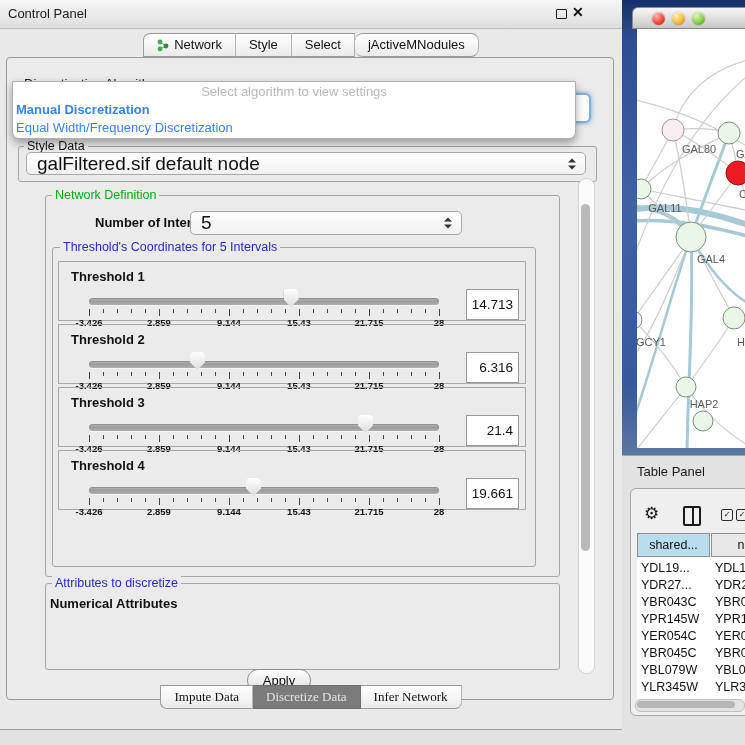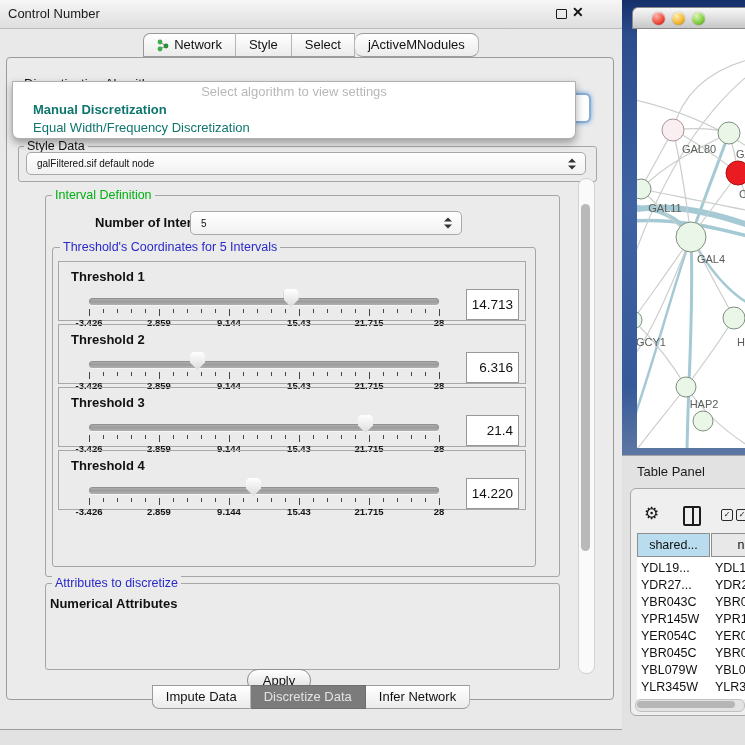--- a/index.html
+++ b/index.html
@@ -11,50 +11,50 @@
   .cp-window{left:0;top:0;width:622px;height:729px;background:#e9e9e9;
              border-bottom:1px solid #9e9e9e;border-right:1px solid #b9b9b9;}
   .cp-titlebar{left:0;top:0;width:622px;height:28px;
                background:linear-gradient(180deg,#f6f6f6,#dedede);border-bottom:1px solid #bdbdbd;}
   .cp-title{left:8px;top:6px;font-size:13px;color:#1a1a1a;}
   .float-btn{left:556px;top:9px;width:9px;height:8px;border:1.5px solid #1a1a1a;border-radius:1px;}
   .close-btn{left:572px;top:4px;font-size:14px;font-weight:bold;color:#111;}
 
   .tabs-row{left:0;width:622px;display:flex;justify-content:center;}
   .tabs-top{top:33px;}
-  .tabs-bottom{top:685px;}
+  .tabs-bottom{top:685px;font-family:Liberation Serif, serif;}
   .tab{height:22px;line-height:22px;padding:0 13px;font-size:13px;background:linear-gradient(180deg,#ffffff,#ebebeb);
        border-top:1px solid #9a9a9a;border-bottom:1px solid #9a9a9a;border-right:1px solid #b5b5b5;
        display:flex;align-items:center;gap:5px;white-space:nowrap;}
   .tabs-top .tab:first-child{border-left:1px solid #9a9a9a;border-top-left-radius:7px;}
   .tabs-top .tab:last-child{border-top-right-radius:7px;border-radius:8px;}
   .tabs-bottom .tab:first-child{border-left:1px solid #9a9a9a;border-bottom-left-radius:7px;}
   .tabs-bottom .tab:last-child{border-bottom-right-radius:7px;}
   .tab.selected{background:#7b7b7b;color:#e3e3e3;border-color:#6e6e6e;}
 
   .cp-panel{left:6px;top:57px;width:606px;height:641px;background:#ebebeb;
             border:1px solid #9b9b9b;border-radius:4px;}
 
   .group-box{border:1px solid #a6a6a6;border-radius:3px;}
   .group-label{font-size:12.5px;background:#ebebeb;padding:0 3px;white-space:nowrap;}
 
   .combo{background:linear-gradient(180deg,#ffffff,#f1f1f1);border:1px solid #a9a9a9;border-radius:5px;
-         font-size:10px;display:flex;align-items:center;padding-left:10px;box-sizing:border-box;}
+         font-size:19px;display:flex;align-items:center;padding-left:10px;box-sizing:border-box;}
   .spin{position:absolute;right:9px;top:50%;transform:translateY(-50%);width:8px;height:11px;}
   .spin:before,.spin:after{content:"";position:absolute;left:0;border-left:4px solid transparent;border-right:4px solid transparent;}
   .spin:before{top:0;border-bottom:4px solid #333;}
   .spin:after{bottom:0;border-top:4px solid #333;}
 
   .algo-label{left:24px;top:76px;font-size:13px;}
   .algo-combo{left:24px;top:93px;width:563px;height:26px;background:#fff;border:2px solid #85aed6;
               border-radius:6px;box-shadow:0 0 5px rgba(90,150,220,.85);}
   .algo-popup{left:12px;top:81px;width:562px;height:56px;background:#fff;border:1px solid #b0b0b0;
               border-radius:0 0 7px 7px;box-shadow:0 4px 9px rgba(0,0,0,.35);z-index:40;font-size:13px;}
   .popup-placeholder{height:19px;line-height:19px;text-align:center;color:#b8b8b8;}
-  .popup-opt{height:18px;line-height:18px;padding-left:20px;color:#0f766e;}
+  .popup-opt{height:18px;line-height:18px;padding-left:3px;color:#3b82f6;}
   .popup-opt.current{font-weight:bold;}
 
   .tabledata-group{left:18px;top:146px;width:577px;height:34px;}
   .tabledata-label{left:24px;top:139px;}
   .tabledata-combo{left:26px;top:152px;width:560px;height:23px;}
 
   .interval-group{left:45px;top:195px;width:513px;height:380px;}
   .interval-label{left:52px;top:188px;color:#00b010;}
   .numint-label{left:95px;top:215px;font-size:13px;font-weight:bold;}
   .numint-combo{left:190px;top:211px;width:272px;height:24px;}
@@ -117,21 +117,21 @@
   .tp-hscroll{left:4px;top:210px;width:108px;height:11px;background:#e3e3e3;border:1px solid #c0c0c0;border-radius:6px;}
   .tp-hthumb{position:absolute;left:1px;top:1px;width:98px;height:7px;background:#b6b6b6;border-radius:4px;}
 </style>
 </head>
 <body>
 
 <div class="screen">
 
   <div class="abs cp-window">
     <div class="abs cp-titlebar">
-      <span class="abs cp-title">Control Number</span>
+      <span class="abs cp-title">Control Panel</span>
       <span class="abs float-btn"></span>
       <span class="abs close-btn">✕</span>
     </div>
 
     <div class="abs tabs-row tabs-top" id="top-tabs">
         <div class="tab">
           <svg width="12" height="13">
             <line x1="3" y1="3" x2="9" y2="7" stroke="#888" stroke-width="1"></line>
             <line x1="3" y1="10" x2="9" y2="7" stroke="#888" stroke-width="1"></line>
             <circle cx="3" cy="3" r="2.4" fill="#3fae49"></circle>
@@ -157,21 +157,21 @@
     <div class="abs algo-combo"></div>
 
     <div class="abs group-box tabledata-group"></div>
     <span class="abs group-label tabledata-label">Style Data</span>
     <div class="abs combo tabledata-combo">
       <span>galFiltered.sif default node</span>
       <span class="spin"></span>
     </div>
 
     <div class="abs group-box interval-group"></div>
-    <span class="abs group-label interval-label">Interval Definition</span>
+    <span class="abs group-label interval-label">Network Definition</span>
     <span class="abs numint-label">Number of Intervals</span>
     <div class="abs combo numint-combo">
       <span>5</span>
       <span class="spin"></span>
     </div>
     <div class="abs group-box thresh-group"></div>
     <span class="abs group-label thresh-label">Threshold's Coordinates for 5 Intervals</span>
     <div class="abs thresholds" id="thresholds">
         <div class="th-panel">
           <div class="th-name">Threshold 1</div>
@@ -324,21 +324,21 @@
             <div class="th-tick" style="left: 336px; height: 4px;"></div>
             <div class="th-tick" style="left: 350px; height: 7px;"></div>
             <div class="th-ticklabel" style="left: 0px;">-3.426</div>
             <div class="th-ticklabel" style="left: 70px;">2.859</div>
             <div class="th-ticklabel" style="left: 140px;">9.144</div>
             <div class="th-ticklabel" style="left: 210px;">15.43</div>
             <div class="th-ticklabel" style="left: 280px;">21.715</div>
             <div class="th-ticklabel" style="left: 350px;">28</div>
             <div class="th-thumb" style="left: 157px;"></div>
           </div>
-          <div class="th-value">14.220</div>
+          <div class="th-value">19.661</div>
         </div>
       </div>
 
     <div class="abs group-box attr-group"></div>
     <span class="abs group-label attr-label">Attributes to discretize</span>
     <span class="abs attr-list-label">Numerical Attributes</span>
 
     <div class="abs apply-btn">Apply</div>
 
     <div class="abs panel-scrollbar">

